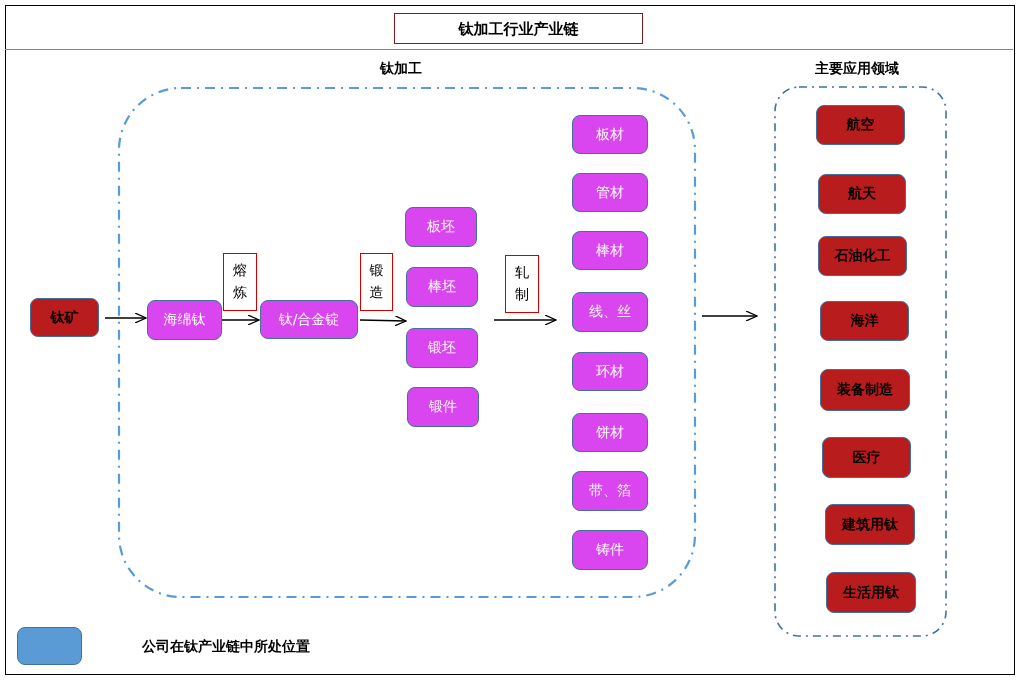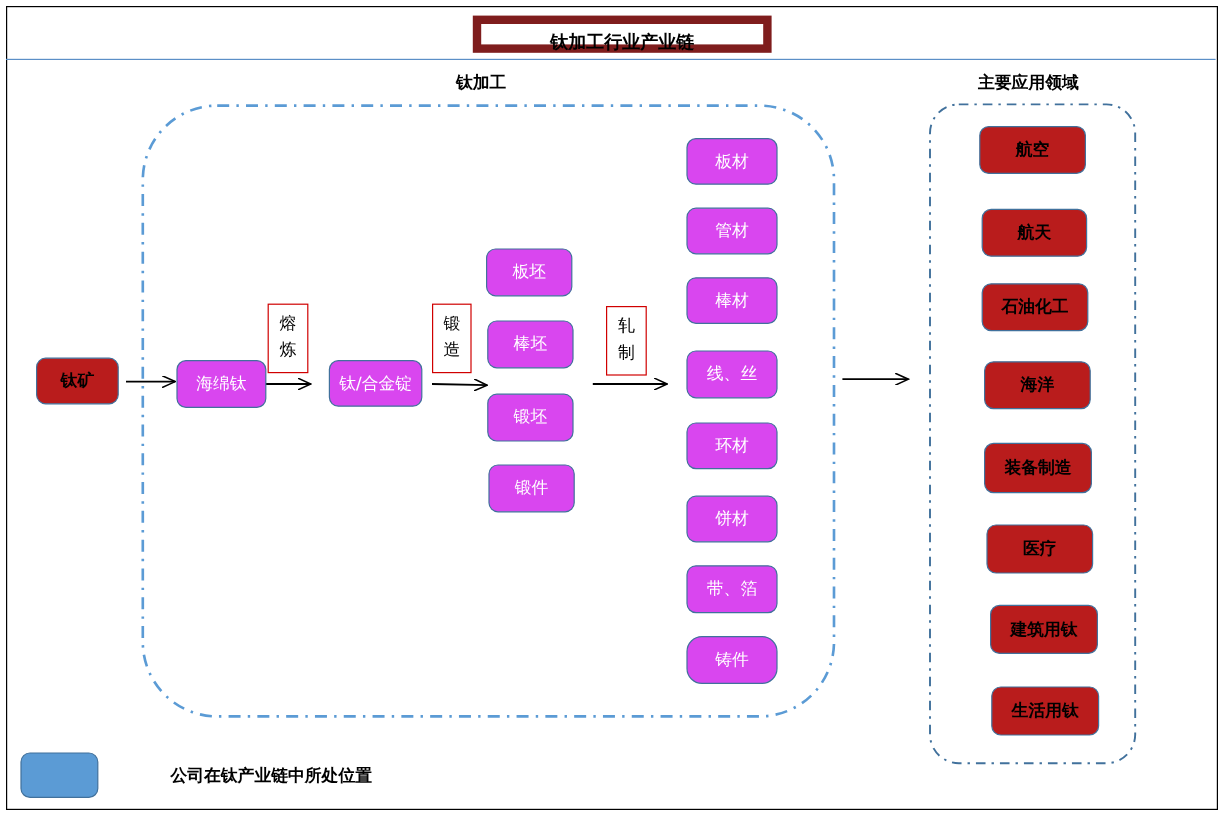--- a/index.html
+++ b/index.html
@@ -3,21 +3,21 @@
 <meta charset="utf-8">
 <style>
   html, body { margin:0; padding:0; background:#fff; }
   body { width:1021px; height:680px; position:relative; overflow:hidden;
          font-family:"DejaVu Sans", "Liberation Sans", sans-serif; color:#000; }
   .frame { position:absolute; left:5px; top:5px; width:1010px; height:670px;
            border:1px solid #000; box-sizing:border-box; }
   .hline { position:absolute; left:5px; top:49px; width:1008px; height:0;
            border-top:1px solid #5b8fc7; }
   .title-box { position:absolute; left:394px; top:13px; width:249px; height:31px;
-               border:7px solid #7f1d1d; box-sizing:border-box; text-align:center;
+               border:1px solid #7f1d1d; box-sizing:border-box; text-align:center;
                font-size:15px; line-height:30px; font-weight:bold; }
   .section-label { position:absolute; font-size:14px; font-weight:bold; }
   svg.overlay { position:absolute; left:0; top:0; }
   .node { position:absolute; box-sizing:border-box; border-radius:8px;
           display:flex; align-items:center; justify-content:center; font-size:14px; }
   .node.blue { background:#d946ef; border:1.5px solid #41719c; color:#fff; }
   .node.white { background:#b91c1c; border:1.5px solid #41719c; color:#000; font-weight:bold; }
   .proc { position:absolute; box-sizing:border-box; border:1px solid #d00000; background:#fff;
           font-size:14px; text-align:center; line-height:22px; padding-top:5px; }
   .legend-swatch { position:absolute; left:17px; top:627px; width:65px; height:38px;
@@ -46,21 +46,21 @@
   <line x1="105" y1="318" x2="146" y2="318" stroke="#000" stroke-width="1.5" marker-end="url(#arr)"></line>
   <line x1="221" y1="320" x2="259" y2="320" stroke="#000" stroke-width="1.5" marker-end="url(#arr)"></line>
   <line x1="360" y1="320" x2="406" y2="321" stroke="#000" stroke-width="1.5" marker-end="url(#arr)"></line>
   <line x1="494" y1="320" x2="556" y2="320" stroke="#000" stroke-width="1.5" marker-end="url(#arr)"></line>
   <line x1="702" y1="316" x2="757" y2="316" stroke="#000" stroke-width="1.5" marker-end="url(#arr)"></line>
 </svg>
 
 <div class="node white" style="left:30px; top:298px; width:69px; height:39px;">钛矿</div>
 
 <div class="node blue" style="left:147px; top:300px; width:75px; height:40px;">海绵钛</div>
-<div class="node blue" style="left:274px; top:300px; width:78px; height:39px;">钛/合金锭</div>
+<div class="node blue" style="left:260px; top:300px; width:98px; height:39px;">钛/合金锭</div>
 
 <div class="proc" style="left:223px; top:253px; width:34px; height:58px;">
   <div>熔</div>
   <div>炼</div>
 </div>
 <div class="proc" style="left:360px; top:253px; width:33px; height:58px;">
   <div>锻</div>
   <div>造</div>
 </div>
 <div class="proc" style="left:505px; top:255px; width:34px; height:58px;">
@@ -73,21 +73,21 @@
 <div class="node blue" style="left:406px; top:328px; width:72px; height:40px;">锻坯</div>
 <div class="node blue" style="left:407px; top:387px; width:72px; height:40px;">锻件</div>
 
 <div class="node blue" style="left:572px; top:115px; width:76px; height:39px;">板材</div>
 <div class="node blue" style="left:572px; top:173px; width:76px; height:39px;">管材</div>
 <div class="node blue" style="left:572px; top:231px; width:76px; height:39px;">棒材</div>
 <div class="node blue" style="left:572px; top:292px; width:76px; height:40px;">线、丝</div>
 <div class="node blue" style="left:572px; top:352px; width:76px; height:39px;text-align:right;">环材</div>
 <div class="node blue" style="left:572px; top:413px; width:76px; height:39px;">饼材</div>
 <div class="node blue" style="left:572px; top:471px; width:76px; height:40px;">带、箔</div>
-<div class="node blue" style="left:572px; top:530px; width:76px; height:40px;border-radius:13px;">铸件</div>
+<div class="node blue" style="left:572px; top:530px; width:76px; height:40px;">铸件</div>
 
 <div class="node white" style="left:816px; top:105px; width:89px; height:40px;">航空</div>
 <div class="node white" style="left:818px; top:174px; width:88px; height:40px;">航天</div>
 <div class="node white" style="left:818px; top:236px; width:89px; height:40px;">石油化工</div>
 <div class="node white" style="left:820px; top:301px; width:89px; height:40px;">海洋</div>
 <div class="node white" style="left:820px; top:369px; width:90px; height:42px;">装备制造</div>
 <div class="node white" style="left:822px; top:437px; width:89px; height:41px;">医疗</div>
 <div class="node white" style="left:825px; top:504px; width:90px; height:41px;">建筑用钛</div>
 <div class="node white" style="left:826px; top:572px; width:90px; height:41px;">生活用钛</div>
 

